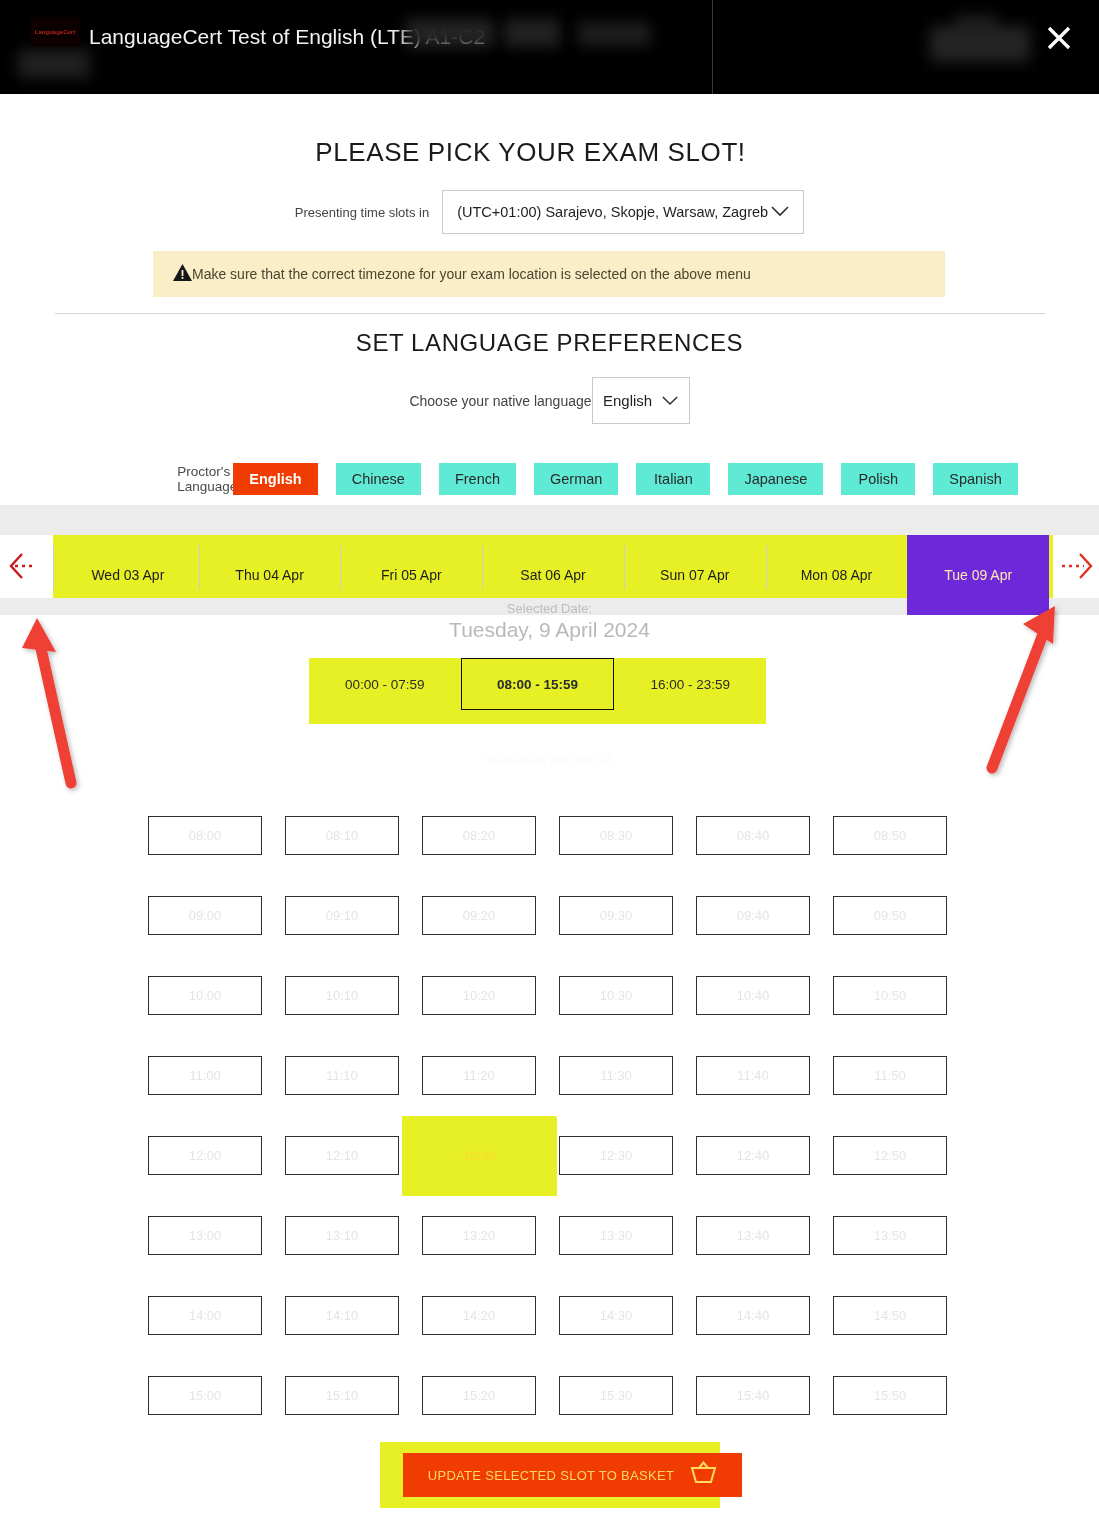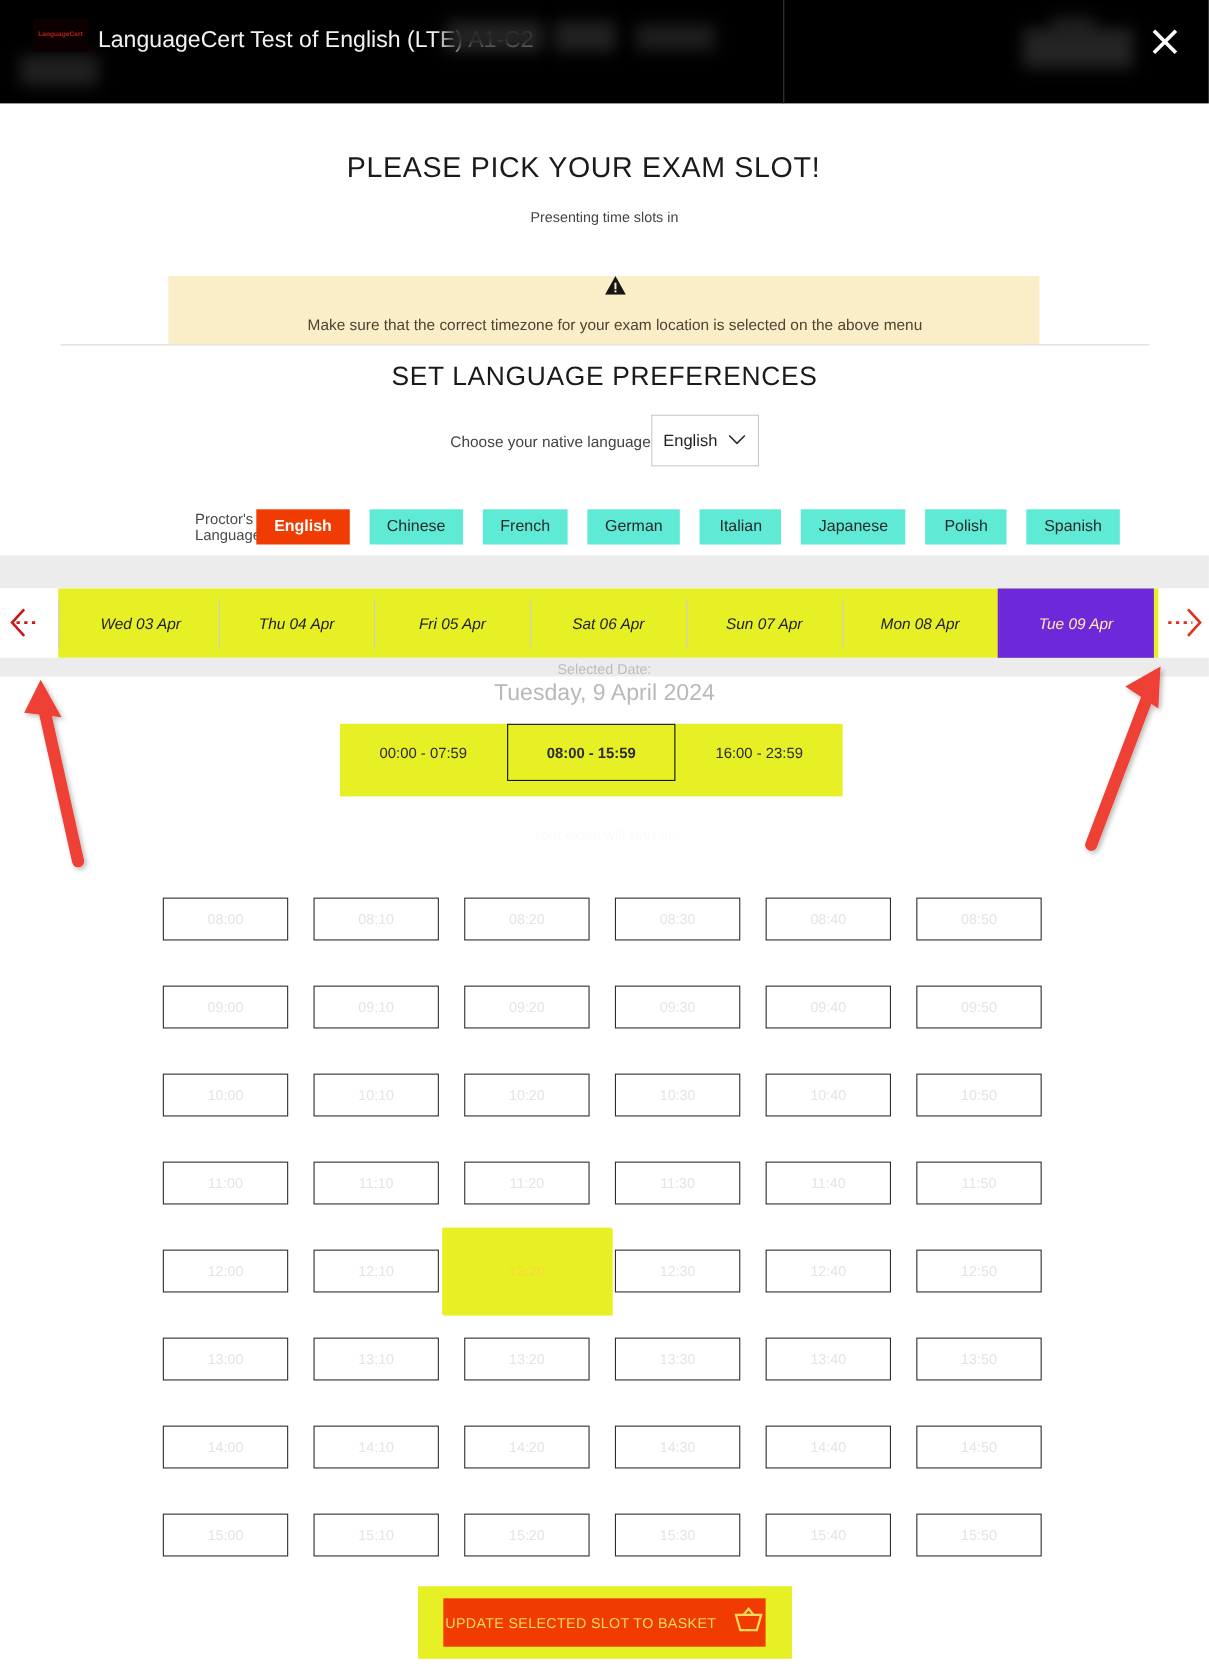--- a/index.html
+++ b/index.html
@@ -55,22 +55,22 @@
   }
   .tz-label { font-size:13px; color:#444; }
   .tz-select {
     width:362px; height:44px; border:1px solid #c9c9c9; background:#fff;
     display:flex; align-items:center; justify-content:space-between;
     padding:0 14px 0 14px; font-size:14.5px; color:#1f1f1f; cursor:pointer;
   }
   .chev { display:block; }
 
   .warn-bar {
-    position:absolute; left:153px; top:251px; width:792px; height:62px;
-    background:#faeec8; display:flex; align-items:center; padding-left:20px; gap:14px;flex-direction:column;
+    position:absolute; left:153px; top:251px; width:792px; height:46px;
+    background:#faeec8; display:flex; align-items:center; padding-left:20px; gap:0;
   }
   .warn-text { font-size:14px; color:#4b4530; }
 
   .hr {
     position:absolute; left:55px; top:313px; width:990px; height:1px; background:#d7d7d7;
   }
 
   .sec-title {
     position:absolute; left:0; top:329px; width:1099px; text-align:center;
     font-size:24px; letter-spacing:0.6px; color:#1a1a1a; font-weight:400;
@@ -103,21 +103,21 @@
   
   .strip-bg-top { position:absolute; left:0; top:505px; width:1099px; height:30px; background:#ececec; }
   .strip-bg-bot { position:absolute; left:0; top:598px; width:1099px; height:17px; background:#ececec; }
   .strip-white { position:absolute; left:0; top:535px; width:1099px; height:63px; background:#ffffff; }
   .strip-hl { position:absolute; left:53px; top:535px; width:1000px; height:63px; background:#e6f024; }
 
   .arrow-left { position:absolute; left:8px; top:550px; width:36px; height:32px; cursor:pointer; }
   .arrow-right { position:absolute; left:1060px; top:550px; width:34px; height:32px; cursor:pointer; }
   .strip-sep { position:absolute; width:1px; height:44px; top:545px; background:#cccccc; }
 
-  .days { position:absolute; left:57px; top:535px; width:992px; height:63px; display:flex;font-style:italic; }
+  .days { position:absolute; left:57px; top:535px; width:992px; height:80px; display:flex; }
   .day {
     flex:1; display:flex; align-items:center; justify-content:center;
     font-size:14px; color:#1d1d1d; cursor:pointer; position:relative;
   }
   .day.sel { background:#6d28d9; color:#ffe9b0; }
 
   
   .sel-date-cap {
     position:absolute; left:0; top:601px; width:1099px; text-align:center;
     font-size:13px; color:#bdbdbd;
@@ -158,21 +158,21 @@
     z-index:2;
   }
   .slot.selected::after{
     content:""; position:absolute; left:-20px; top:-20px; width:154px; height:79px;
     background:#e6f024; z-index:-1;
   }
 
   
   .cta-hl { position:absolute; left:380px; top:1442px; width:340px; height:66px; background:#e6f024; }
   .cta-btn {
-    position:absolute; left:403px; top:1453px; width:293px; height:44px;
+    position:absolute; left:403px; top:1453px; width:339px; height:44px;
     background:#f03c02; display:flex; align-items:center; justify-content:center;
     gap:16px; cursor:pointer;
   }
   .cta-label { color:#ffd95e; font-size:13px; letter-spacing:0.3px; font-weight:400; }
 
   
   .ann { position:absolute; pointer-events:none; }
   .ann-left { left:18px; top:600px; }
   .ann-right { left:965px; top:598px; }
 </style>
@@ -197,20 +197,28 @@
       <svg width="30" height="30" viewBox="0 0 30 30" aria-hidden="true">
         <path d="M5 5 L25 25 M25 5 L5 25" stroke="#ffffff" stroke-width="3.4" stroke-linecap="butt"></path>
       </svg>
     </div>
   </div>
 
   <div class="page-title">PLEASE PICK YOUR EXAM SLOT!</div>
 
   <div class="tz-row">
     <span class="tz-label">Presenting time slots in</span>
+    <div class="tz-select">
+      <span>(UTC+01:00) Sarajevo, Skopje, Warsaw, Zagreb</span>
+      <span class="chev">
+        <svg width="18" height="12" viewBox="0 0 18 12">
+            <path d="M1 2 L9 10 L17 2" stroke="#2b2b2b" stroke-width="1.6" fill="none"></path>
+          </svg>
+      </span>
+    </div>
   </div>
 
   <div class="warn-bar">
     <span>
       <svg width="19" height="17" viewBox="0 0 19 17">
           <path d="M9.5 0 L19 17 L0 17 Z" fill="#161616"></path>
           <rect x="8.6" y="6" width="1.8" height="6" fill="#faeec8"></rect>
           <rect x="8.6" y="13" width="1.8" height="1.8" fill="#faeec8"></rect>
         </svg>
     </span>

